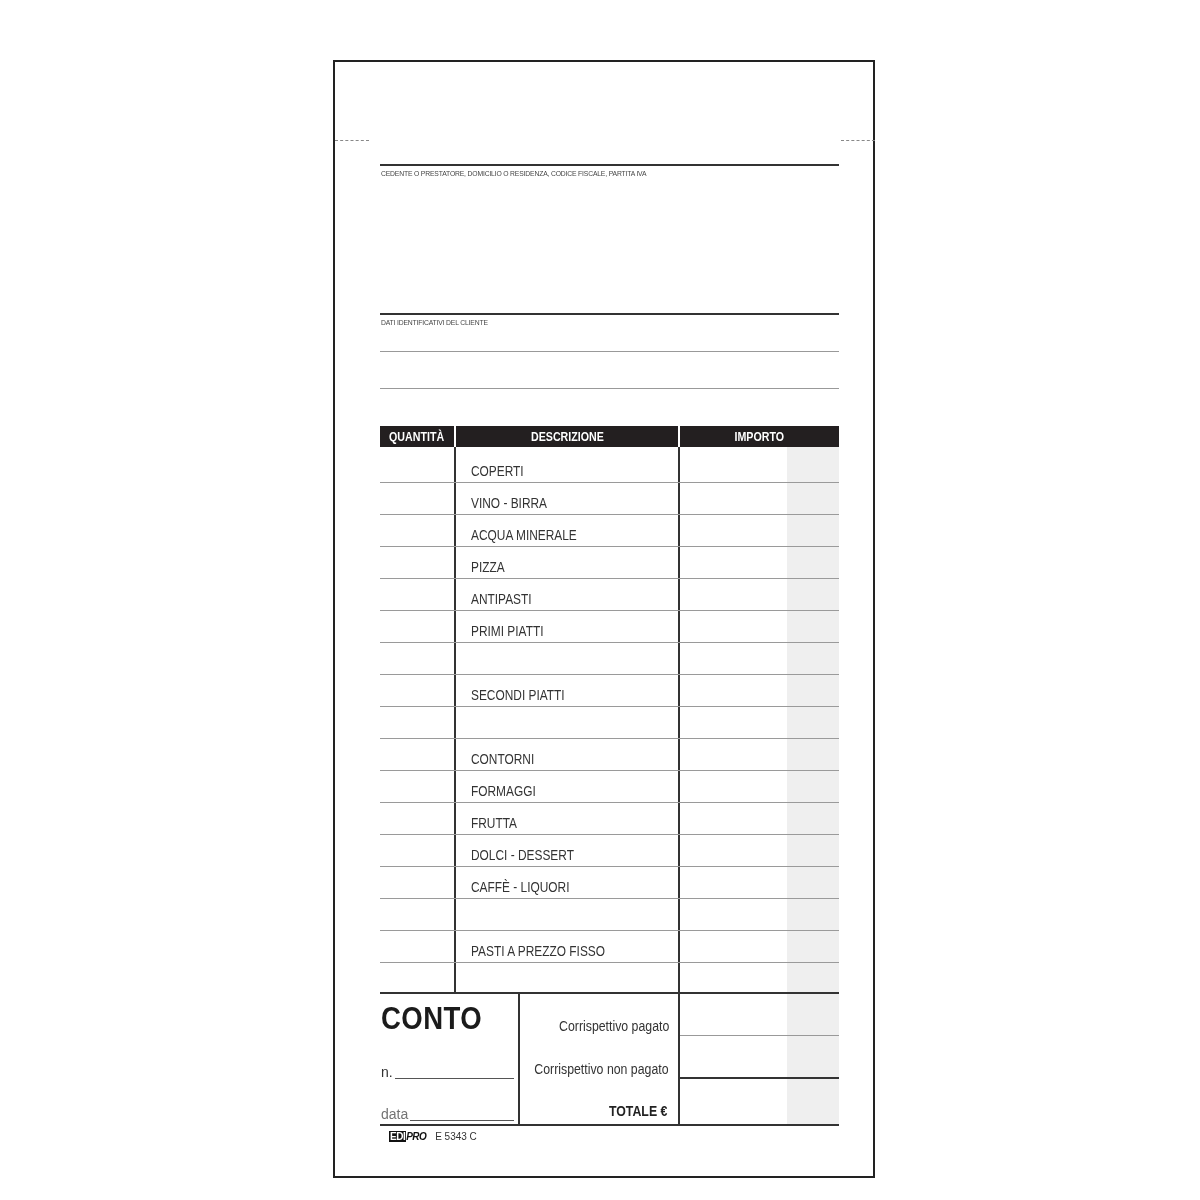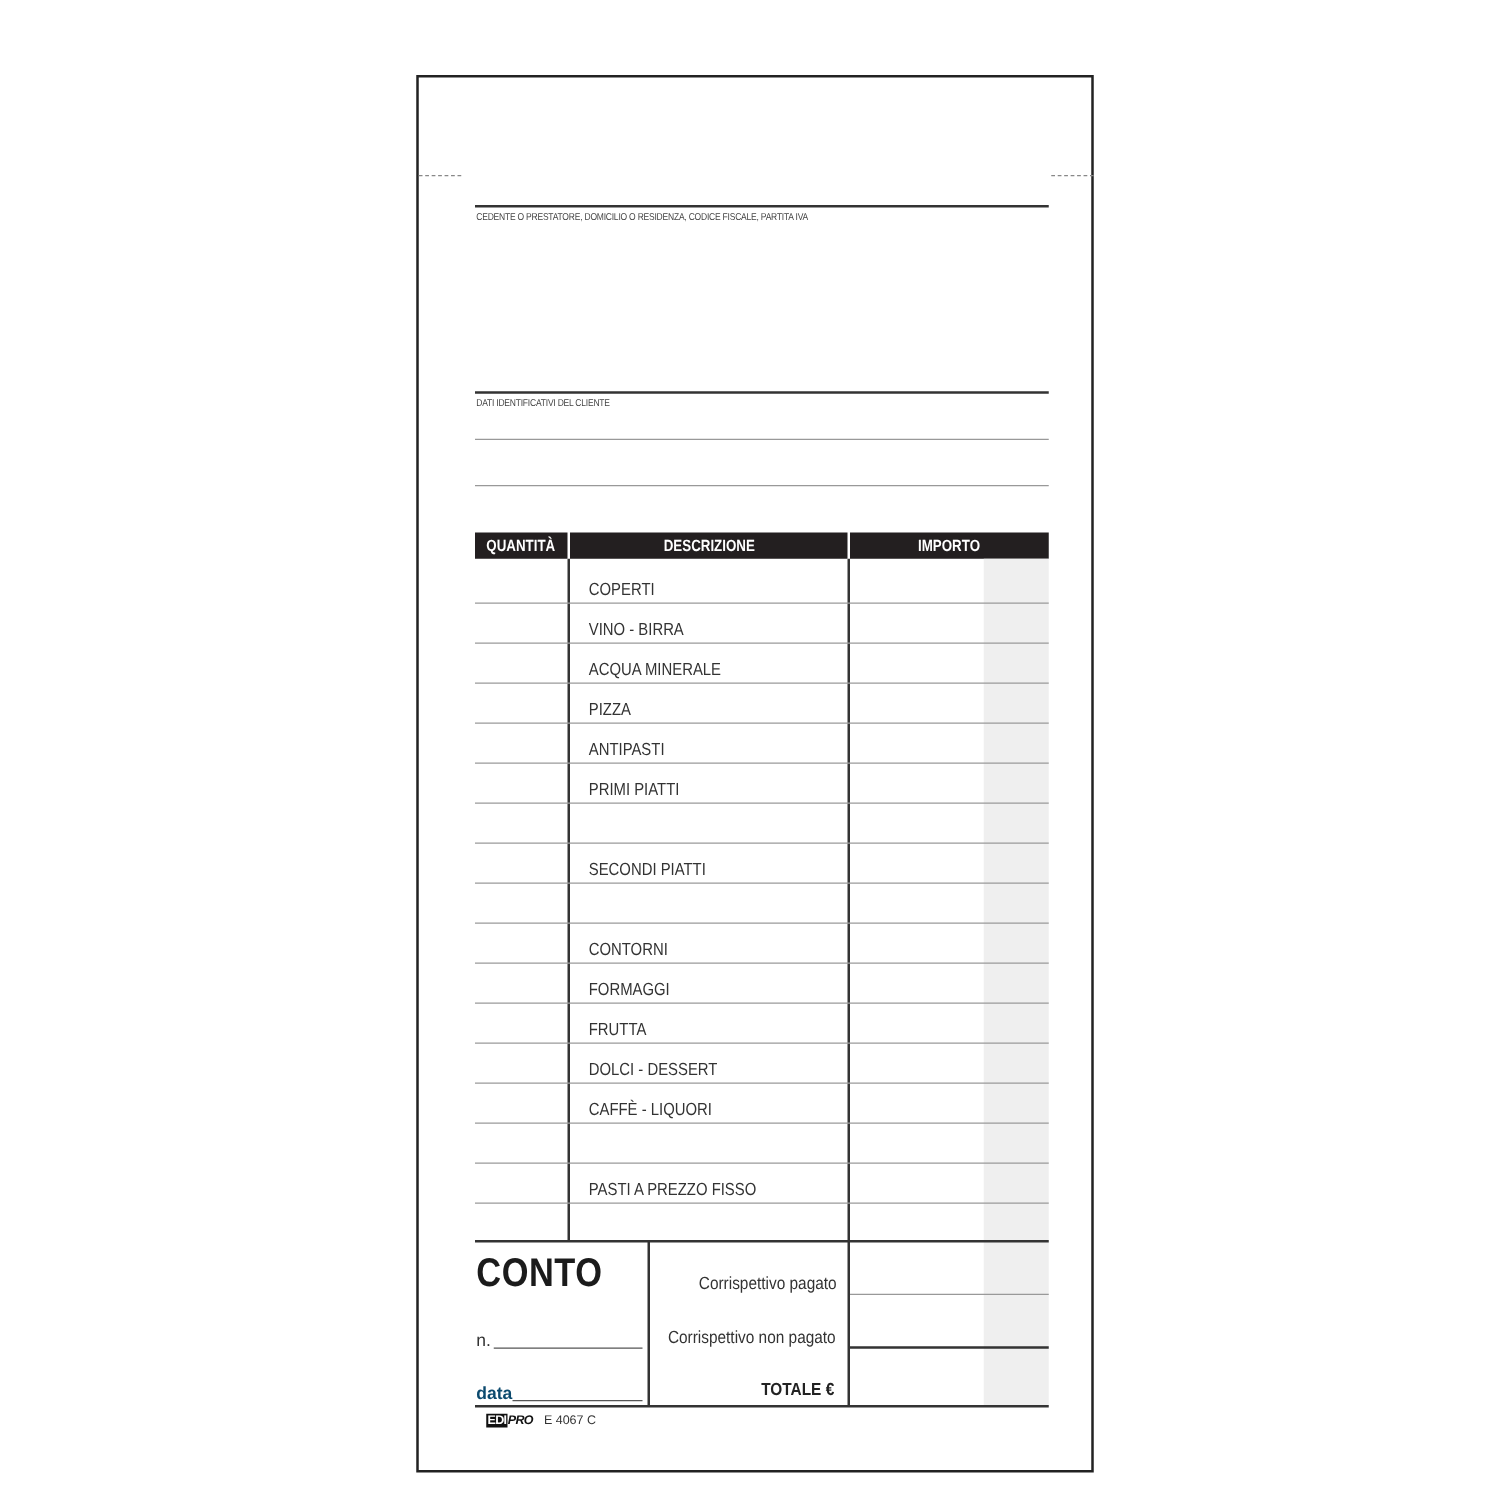--- a/index.html
+++ b/index.html
@@ -164,29 +164,29 @@
 
 <div class="rule-heavy" style="left:380px;top:992px;width:459px;"></div>
 <div class="vline" style="left:518px;top:993px;height:132px;"></div>
 <div class="rule-heavy" style="left:380px;top:1124px;width:459px;"></div>
 
 <div class="conto">CONTO</div>
 
 <div class="abs" style="left:381px;top:1064px;font-size:14px;color:#333;">n.</div>
 <div class="line-field" style="left:395px;top:1078px;width:119px;"></div>
 
-<div class="abs" style="left:381px;top:1106px;font-size:14px;color:#0c4a6e;font-weight:bold;">data</div>
+<div class="abs" style="left:381px;top:1106px;font-size:14px;color:#737373;">data</div>
 <div class="line-field" style="left:410px;top:1120px;width:104px;"></div>
 
 <div class="lbl" style="right:531px;top:1018px;">Corrispettivo pagato</div>
 <div class="lbl" style="right:531px;top:1061px;">Corrispettivo non pagato</div>
 <div class="lbl totale" style="right:533px;top:1103px;">TOTALE €</div>
 
 <div class="abs" style="left:680px;top:995px;width:159px;height:40px;"></div>
 <div class="rule-thin" style="left:680px;top:1035px;width:159px;"></div>
 <div class="abs" style="left:680px;top:1037px;width:159px;height:40px;"></div>
 <div class="rule-heavy" style="left:680px;top:1077px;width:159px;"></div>
 <div class="abs" style="left:680px;top:1080px;width:159px;height:43px;"></div>
 
 <div class="footer-code">
   <span class="logo"><span class="box">EDI</span><span>PRO</span></span>
-  <span>E 4067 C</span>
+  <span>E 5343 C</span>
 </div>
 
 </body></html>

